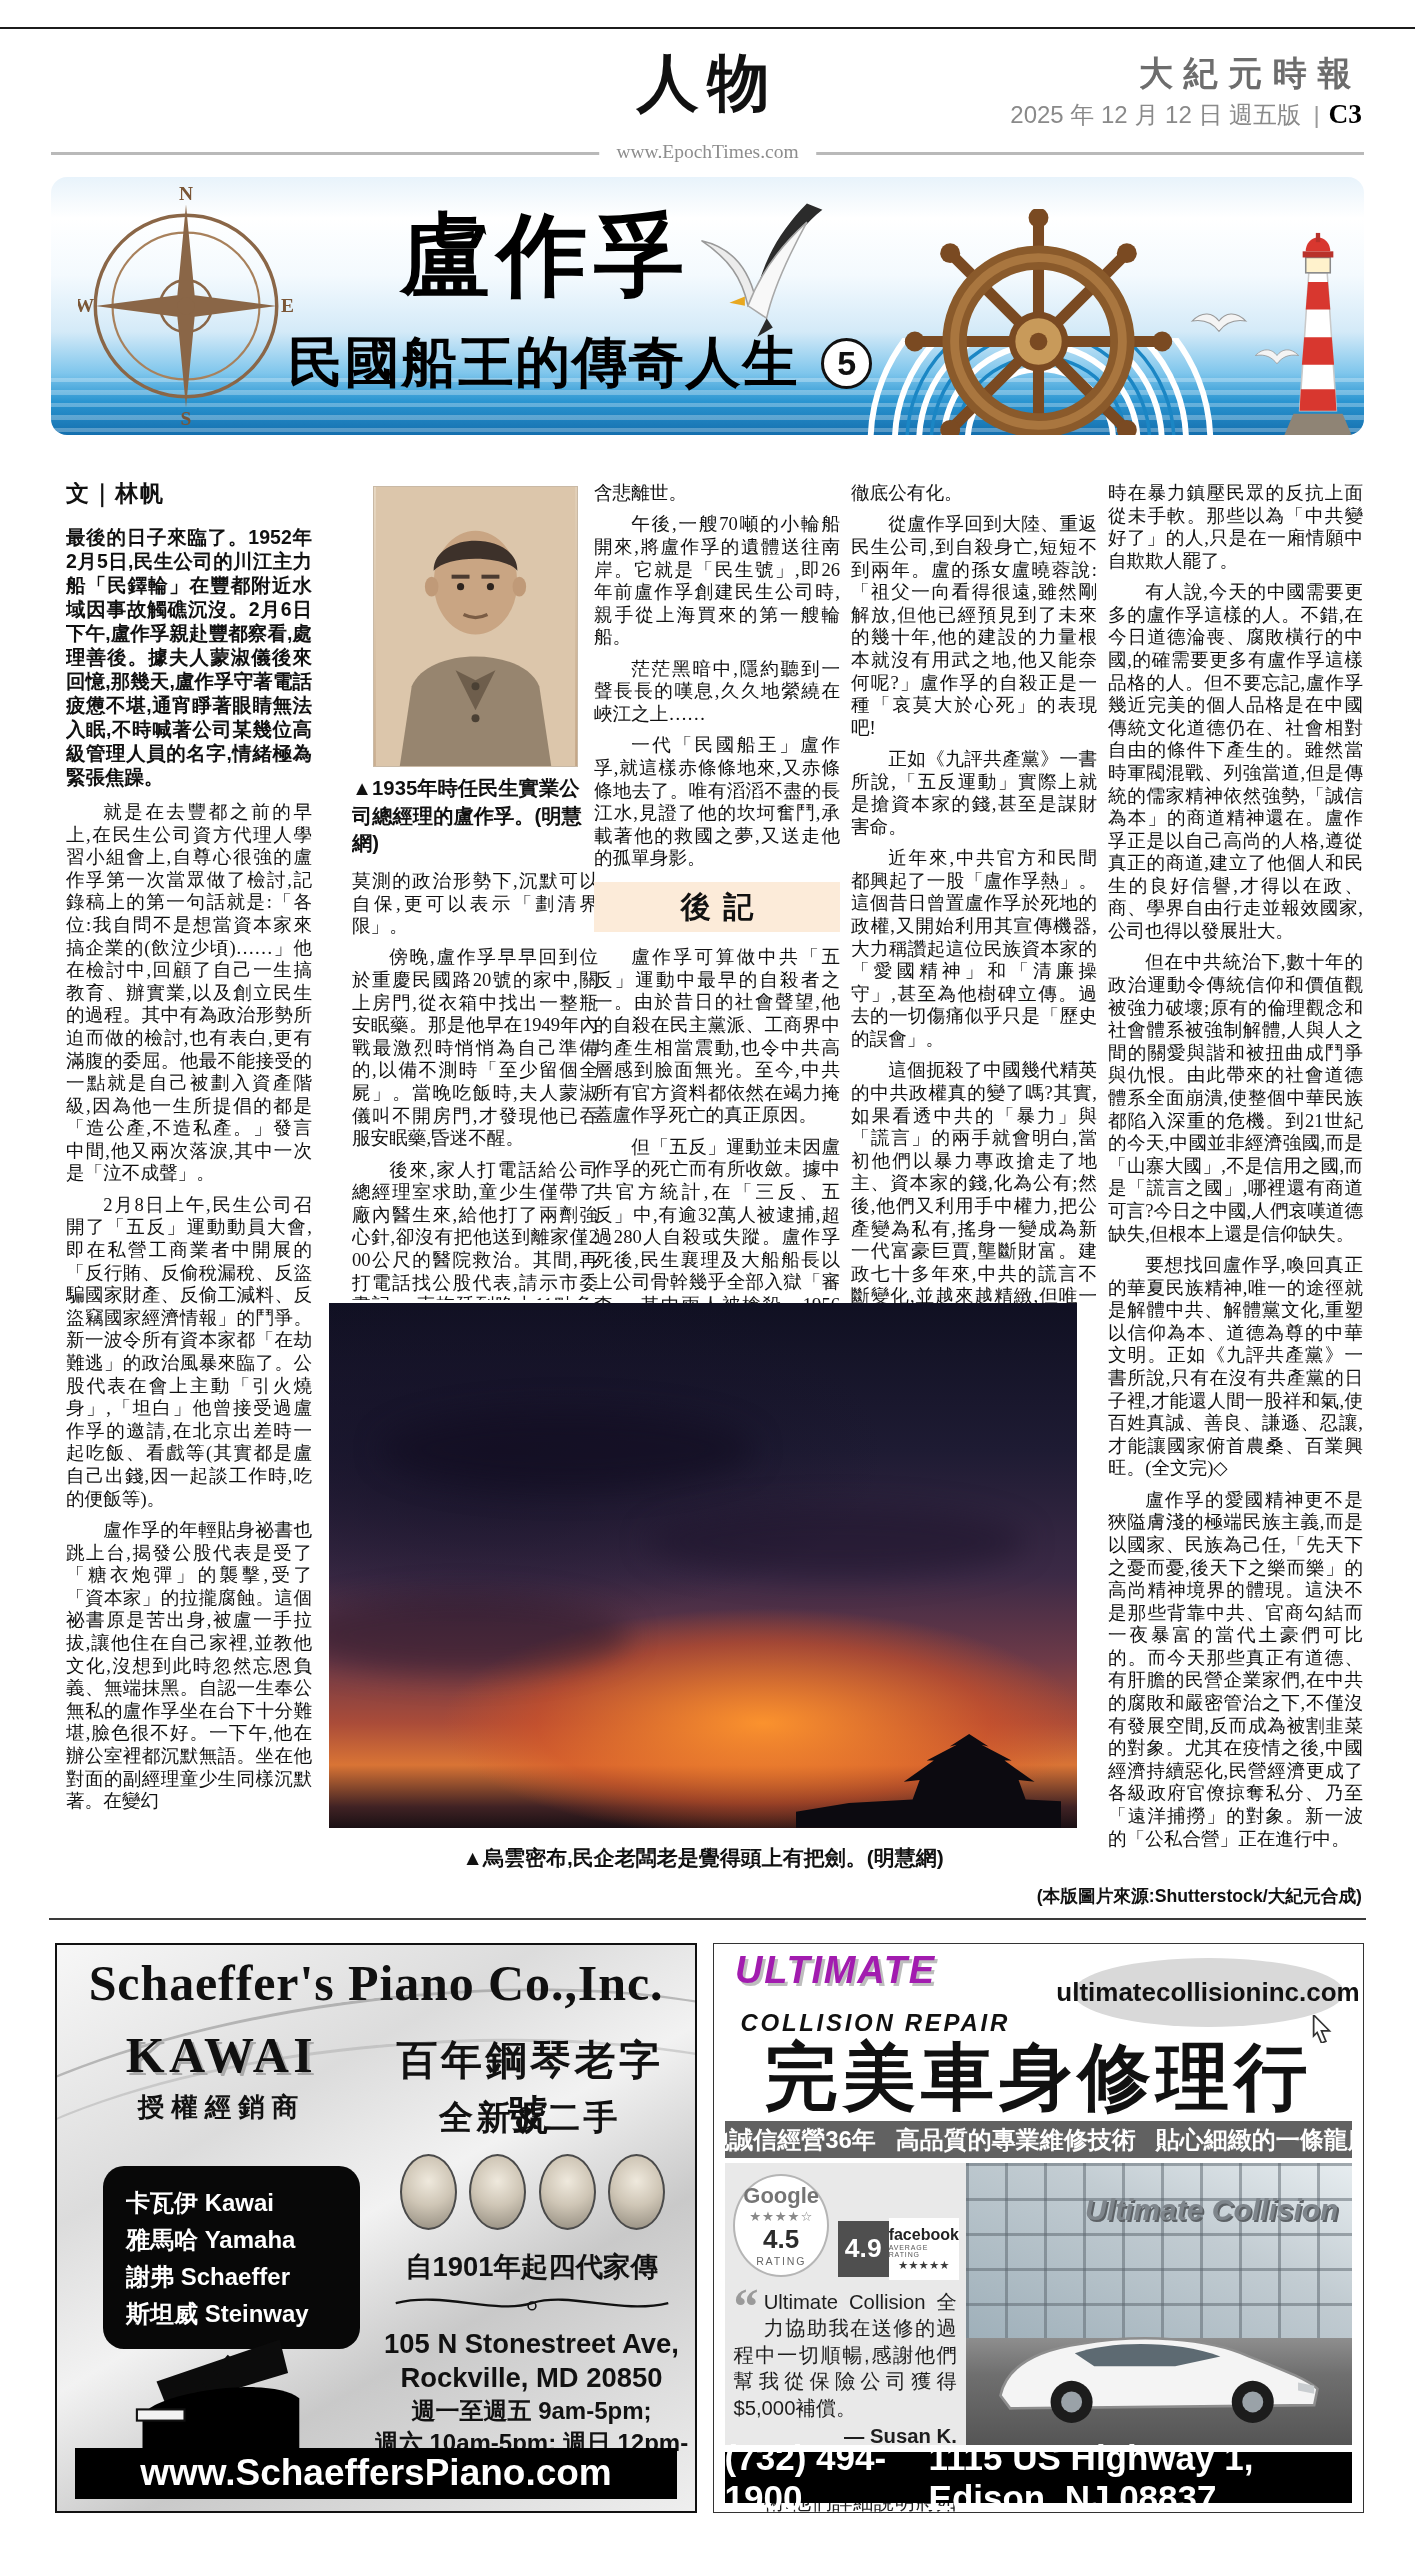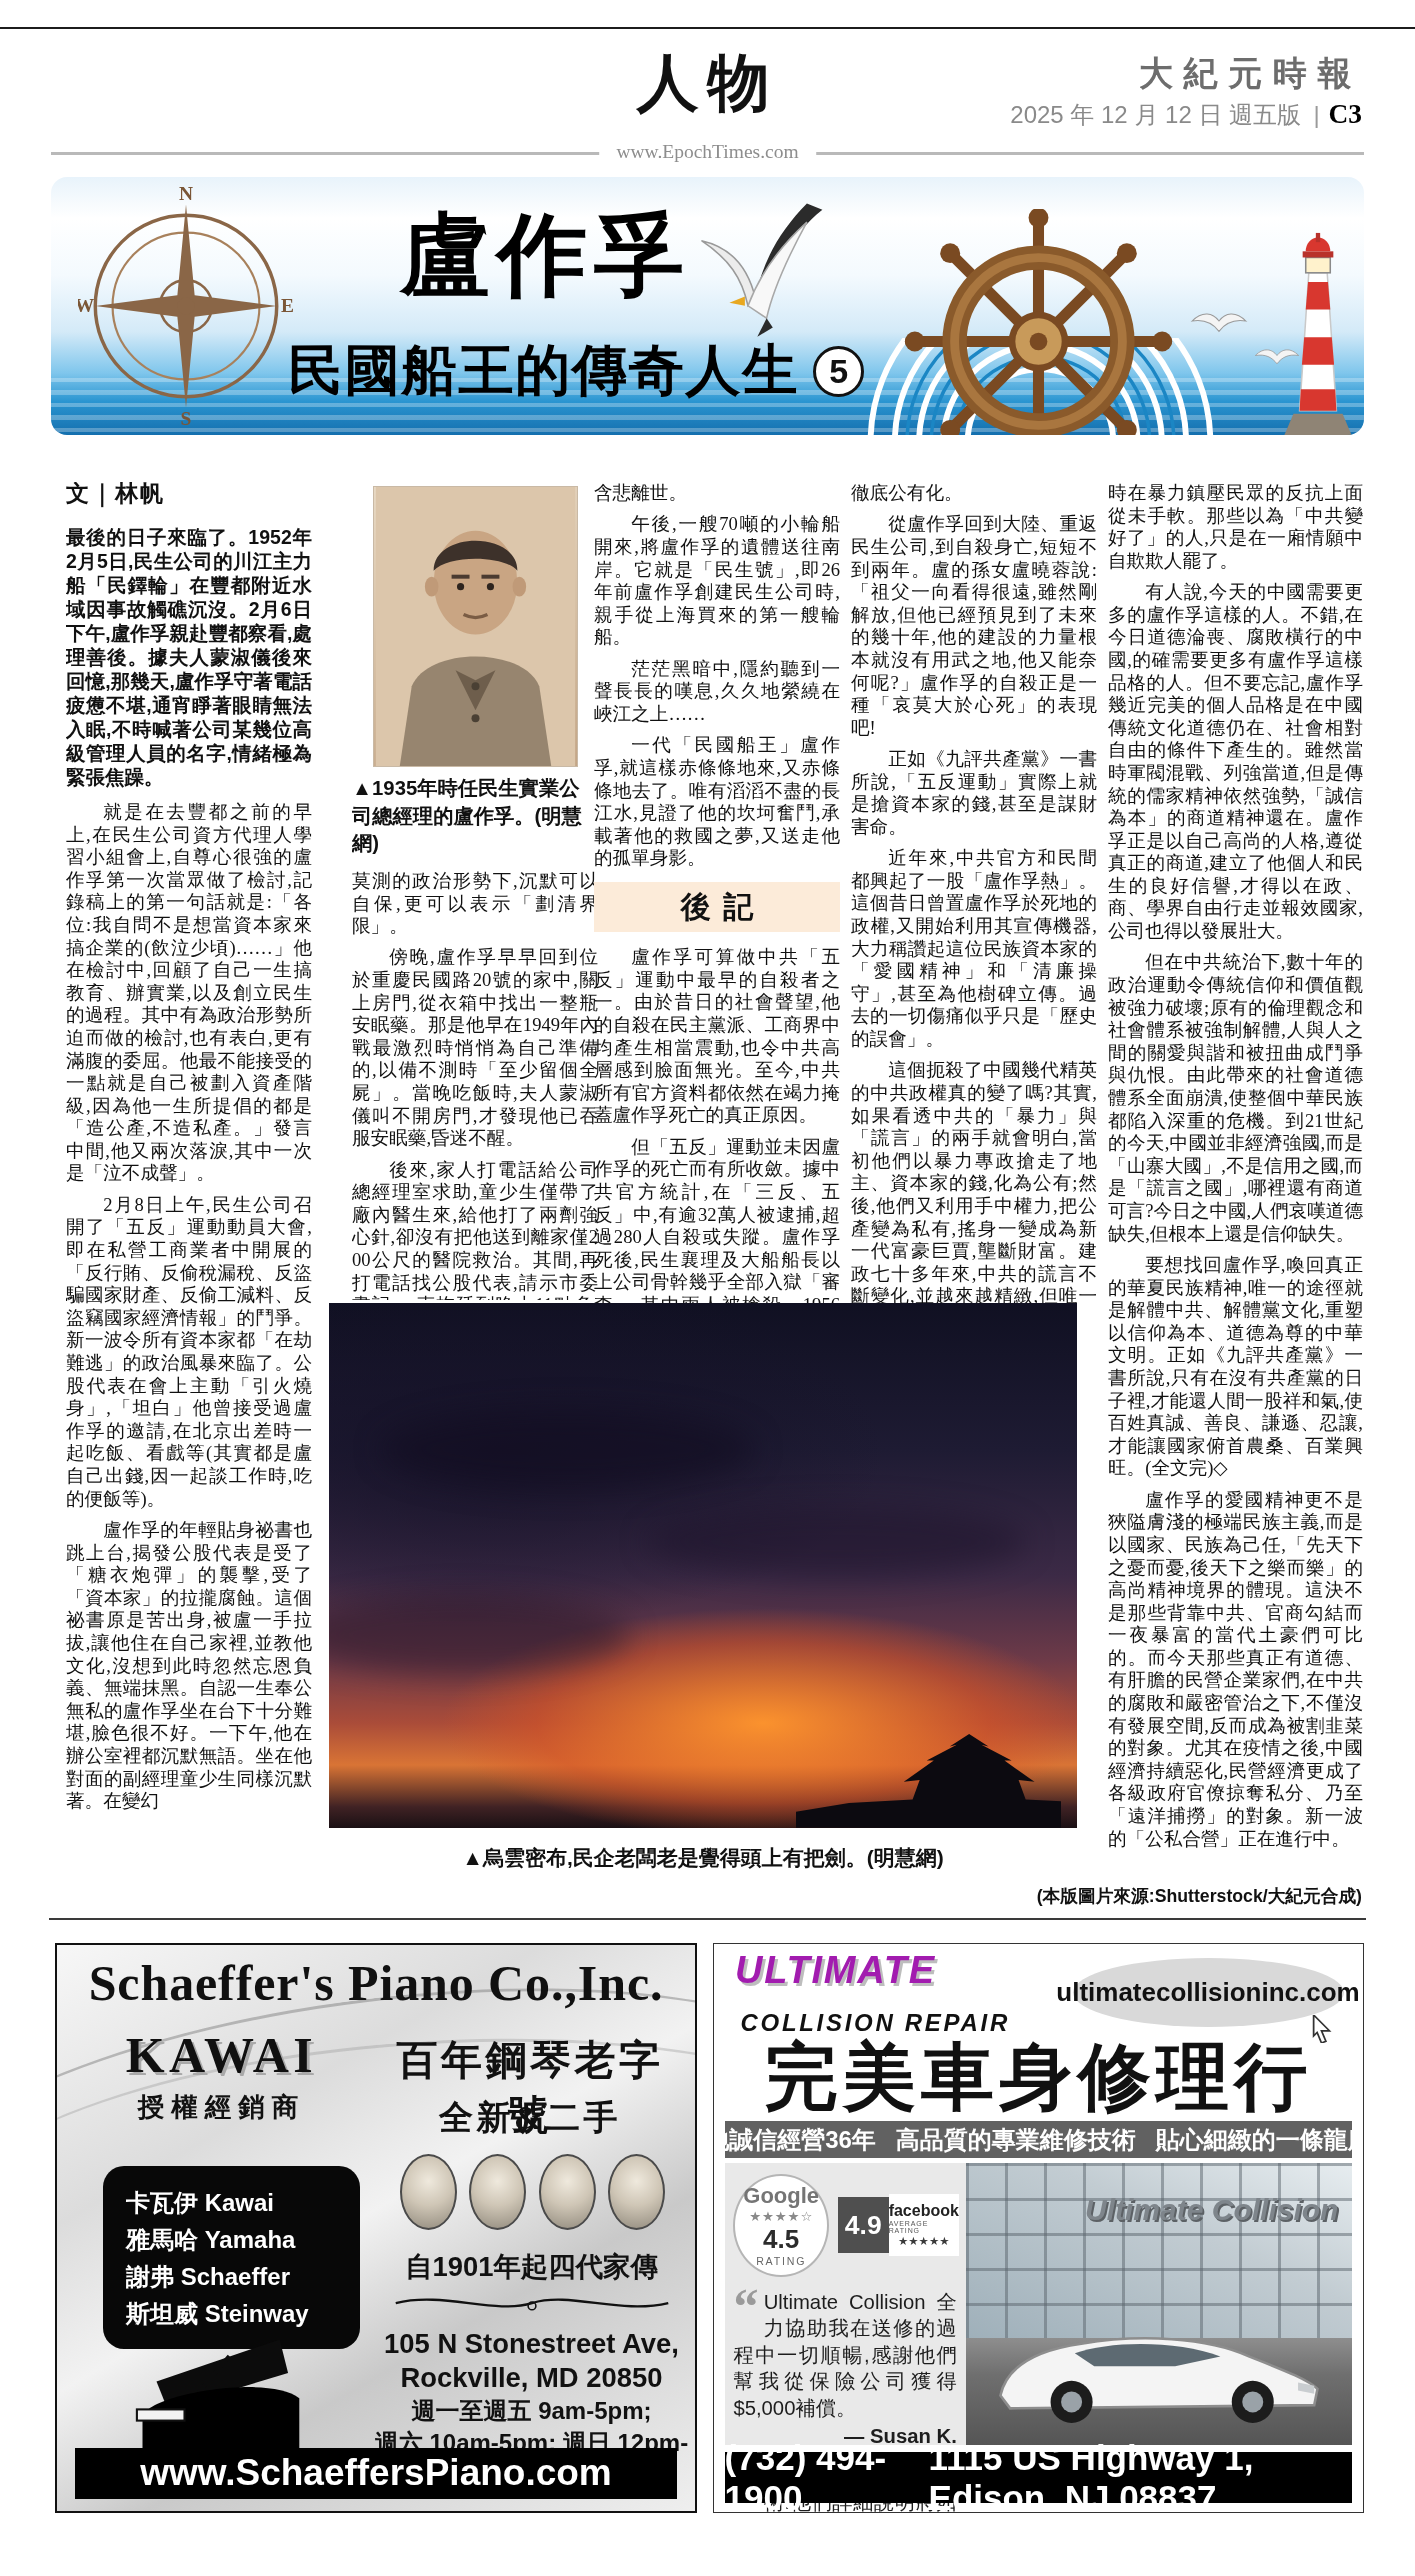--- a/index.html
+++ b/index.html
@@ -23,21 +23,21 @@
     background:#fff; padding:0 17.7px; color:#8d8d8d; font-size:19.5px; }
 
   
   .banner { position:absolute; top:177px; left:51px; width:1313px; height:258px;
     border-radius:16px; overflow:hidden;
     background:linear-gradient(180deg,#e8f3fb 0%,#ffffff 16%,#f4fafe 38%,#d4eaf8 60%,#7fc6ec 76%,#2a95d1 87%,#146fae 100%); }
   .banner-waves { position:absolute; left:0; right:0; bottom:0; height:57px;
     background:repeating-linear-gradient(180deg, rgba(255,255,255,.28) 0 4.4px, rgba(255,255,255,0) 4.4px 12.4px); }
   .banner-title { position:absolute; left:349px; top:17.7px; font-size:90px; font-weight:bold;
     letter-spacing:7px; color:#000; }
-  .banner-subtitle-row { position:absolute; left:237px; top:157px; display:flex; align-items:center; }
+  .banner-subtitle-row { position:absolute; left:237px; top:149px; display:flex; align-items:center;gap:8px; }
   .banner-subtitle { font-size:55px; font-weight:bold; letter-spacing:1.8px;
     font-family:"Liberation Sans","DejaVu Sans",sans-serif; color:#000; }
   .banner-part { width:51px; height:51px; border:3.5px solid #111; border-radius:50%;
     background:#fff; margin-left:14px; display:flex; align-items:center; justify-content:center;
     font-size:34px; font-weight:bold; font-family:"Liberation Sans","DejaVu Sans",sans-serif; }
   .compass { position:absolute; left:26.5px; top:7px; width:216px; height:244px; }
   .gull-big { position:absolute; left:633px; top:10.6px; width:190px; height:155px; }
   .gull-sm1 { position:absolute; left:1137px; top:122px; width:62px; height:44px; }
   .gull-sm2 { position:absolute; left:1201px; top:161px; width:50px; height:35px; }
   .wheel { position:absolute; left:839px; top:32px; width:297px; height:265px; }
@@ -135,21 +135,21 @@
     font-size:26px; font-weight:bold; font-family:"Liberation Sans","DejaVu Sans",sans-serif; }
   .cursor-icon { position:absolute; right:30px; top:71px; width:23px; height:28px; }
   .ult-heading { position:absolute; top:85px; left:0; width:100%; text-align:center;
     font-size:73px; font-weight:900; letter-spacing:5.3px;
     font-family:"Liberation Sans","DejaVu Sans",sans-serif; }
   .ult-band { position:absolute; left:10.6px; right:10.6px; top:177px; height:37px; background:#616161;
     color:#fff; display:flex; align-items:center; justify-content:center; white-space:pre;
     font-size:24px; font-weight:bold; font-family:"Liberation Sans","DejaVu Sans",sans-serif; }
   .ult-body { position:absolute; left:10.6px; right:10.6px; top:219px; bottom:67px; display:flex; }
   .ult-left { width:241px; background:#e9e9e9; padding:10.6px 8.8px 0 8.8px; }
-  .badges { display:flex; align-items:center; }
+  .badges { display:flex; align-items:flex-end; }
   .gbadge { width:103px; height:103px; background:#fff; border:2.7px solid #b5b5b5; border-radius:50%;
     display:flex; flex-direction:column; align-items:center; justify-content:center;
     font-family:"Liberation Sans","DejaVu Sans",sans-serif; }
   .gbadge .glabel { font-size:22px; font-weight:bold; color:#757575; }
   .gbadge .gstars { font-size:13.3px; color:#8a8a8a; letter-spacing:0.9px; }
   .gbadge .gscore { font-size:26px; font-weight:bold; color:#2c2c2c; }
   .gbadge .grating { font-size:10.6px; color:#666; letter-spacing:1.8px; }
   .fbadge { margin-left:8.8px; width:119px; height:56px; background:#4f4f4f; display:flex; align-items:center; }
   .fbadge .fscore { color:#fff; font-size:26.5px; font-weight:bold; padding:0 7px;
     font-family:"Liberation Sans","DejaVu Sans",sans-serif; }

